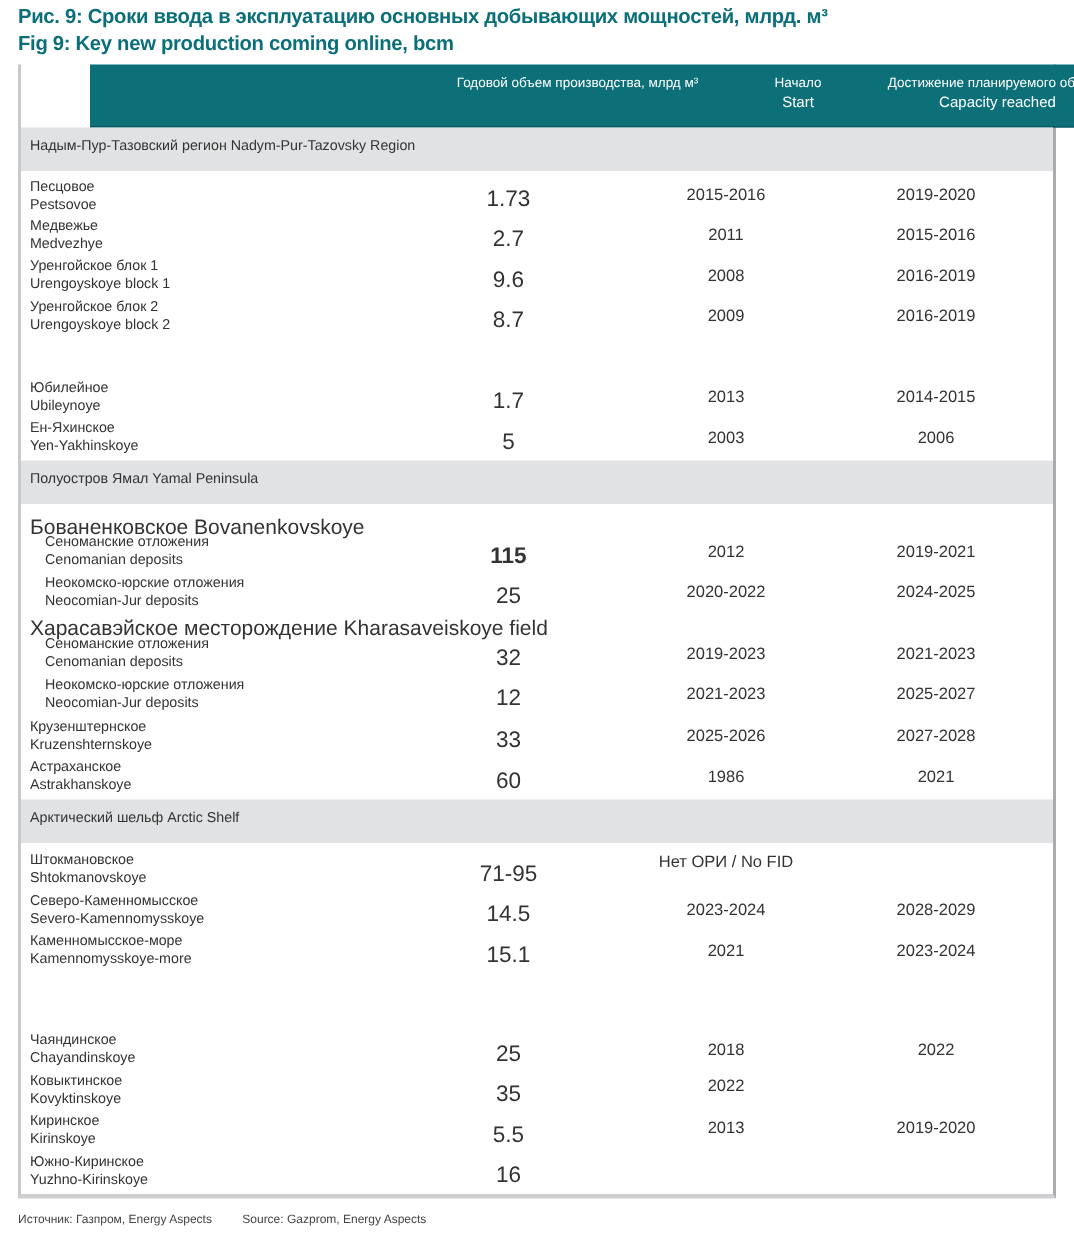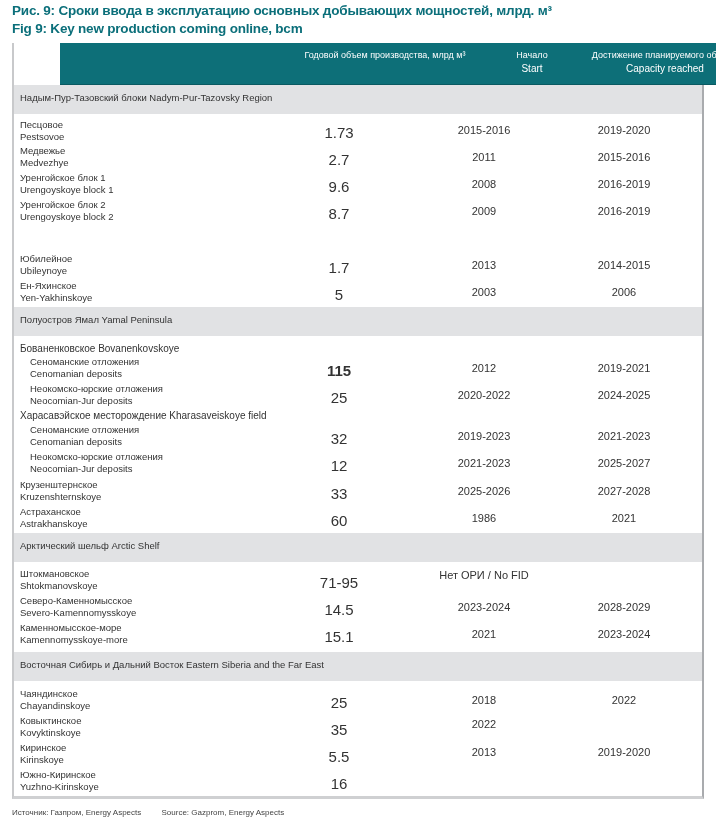--- a/index.html
+++ b/index.html
@@ -20,21 +20,21 @@
   .th2 { left: 432px; width: 80px; }
   .th3 { left: 520px; width: 170px; }
   .region { position: absolute; left: 0; width: 688px; background: #e1e2e4; font-size: 9.5px;
             color: #333; padding-left: 6px; box-sizing: border-box; }
   .row { position: absolute; left: 0; width: 688px; font-size: 9.5px; color: #333; }
   .name { position: absolute; left: 6px; line-height: 11.5px; white-space: nowrap; }
   .name.indent { left: 16px; }
   .cap { position: absolute; left: 270px; width: 110px; text-align: center; font-size: 15px; color: #333; }
   .start { position: absolute; left: 415px; width: 110px; text-align: center; font-size: 11px; color: #333; }
   .reached { position: absolute; left: 555px; width: 110px; text-align: center; font-size: 11px; color: #333; }
-  .group-title { position: absolute; left: 6px; font-size: 10px; white-space: nowrap; color: #333; }
+  .group-title { position: absolute; left: 6px; font-size: 14px; white-space: nowrap; color: #333; }
   .footer { position: absolute; left: 12px; top: 808px; font-size: 8px; color: #444; white-space: nowrap; }
   .footer span { margin-right: 18px; }
 </style>
 </head>
 <body>
 
 <div class="title-ru">Рис. 9: Сроки ввода в эксплуатацию основных добывающих мощностей, млрд. м³</div>
 <div class="title-en">Fig 9: Key new production coming online, bcm</div>
 
 <div class="table-wrap">
@@ -45,21 +45,21 @@
     <div class="th th2">
       <div>Начало</div>
       <div class="en">Start</div>
     </div>
     <div class="th th3">
       <div>Достижение планируемого объема</div>
       <div class="en">Capacity reached</div>
     </div>
   </div>
 
-  <div class="region" style="top:42px;height:29px;line-height:26px;">Надым-Пур-Тазовский блоки  Nadym-Pur-Tazovsky Region</div>
+  <div class="region" style="top:42px;height:29px;line-height:26px;">Надым-Пур-Тазовский регион  Nadym-Pur-Tazovsky Region</div>
 
   <div class="row" style="top:74px;height:26px;">
     <div class="name" style="top:2px;">
         <div>Песцовое</div>
         <div>Pestsovoe</div>
       </div>
     <div class="cap" style="top:7px;">1.73</div>
     <div class="start" style="top:7px;">2015-2016</div>
     <div class="reached" style="top:7px;">2019-2020</div>
   </div>
@@ -191,21 +191,20 @@
   <div class="row" style="top:577px;height:26px;">
     <div class="name" style="top:2px;">
         <div>Каменномысское-море</div>
         <div>Kamennomysskoye-more</div>
       </div>
     <div class="cap" style="top:8px;">15.1</div>
     <div class="start" style="top:8px;">2021</div>
     <div class="reached" style="top:8px;">2023-2024</div>
   </div>
 
-  <div class="region" style="top:609px;height:29px;line-height:26px;">Восточная Сибирь и Дальний Восток  Eastern Siberia and the Far East</div>
 
   <div class="row" style="top:643px;height:26px;">
     <div class="name" style="top:2px;">
         <div>Чаяндинское</div>
         <div>Chayandinskoye</div>
       </div>
     <div class="cap" style="top:8px;">25</div>
     <div class="start" style="top:8px;">2018</div>
     <div class="reached" style="top:8px;">2022</div>
   </div>

